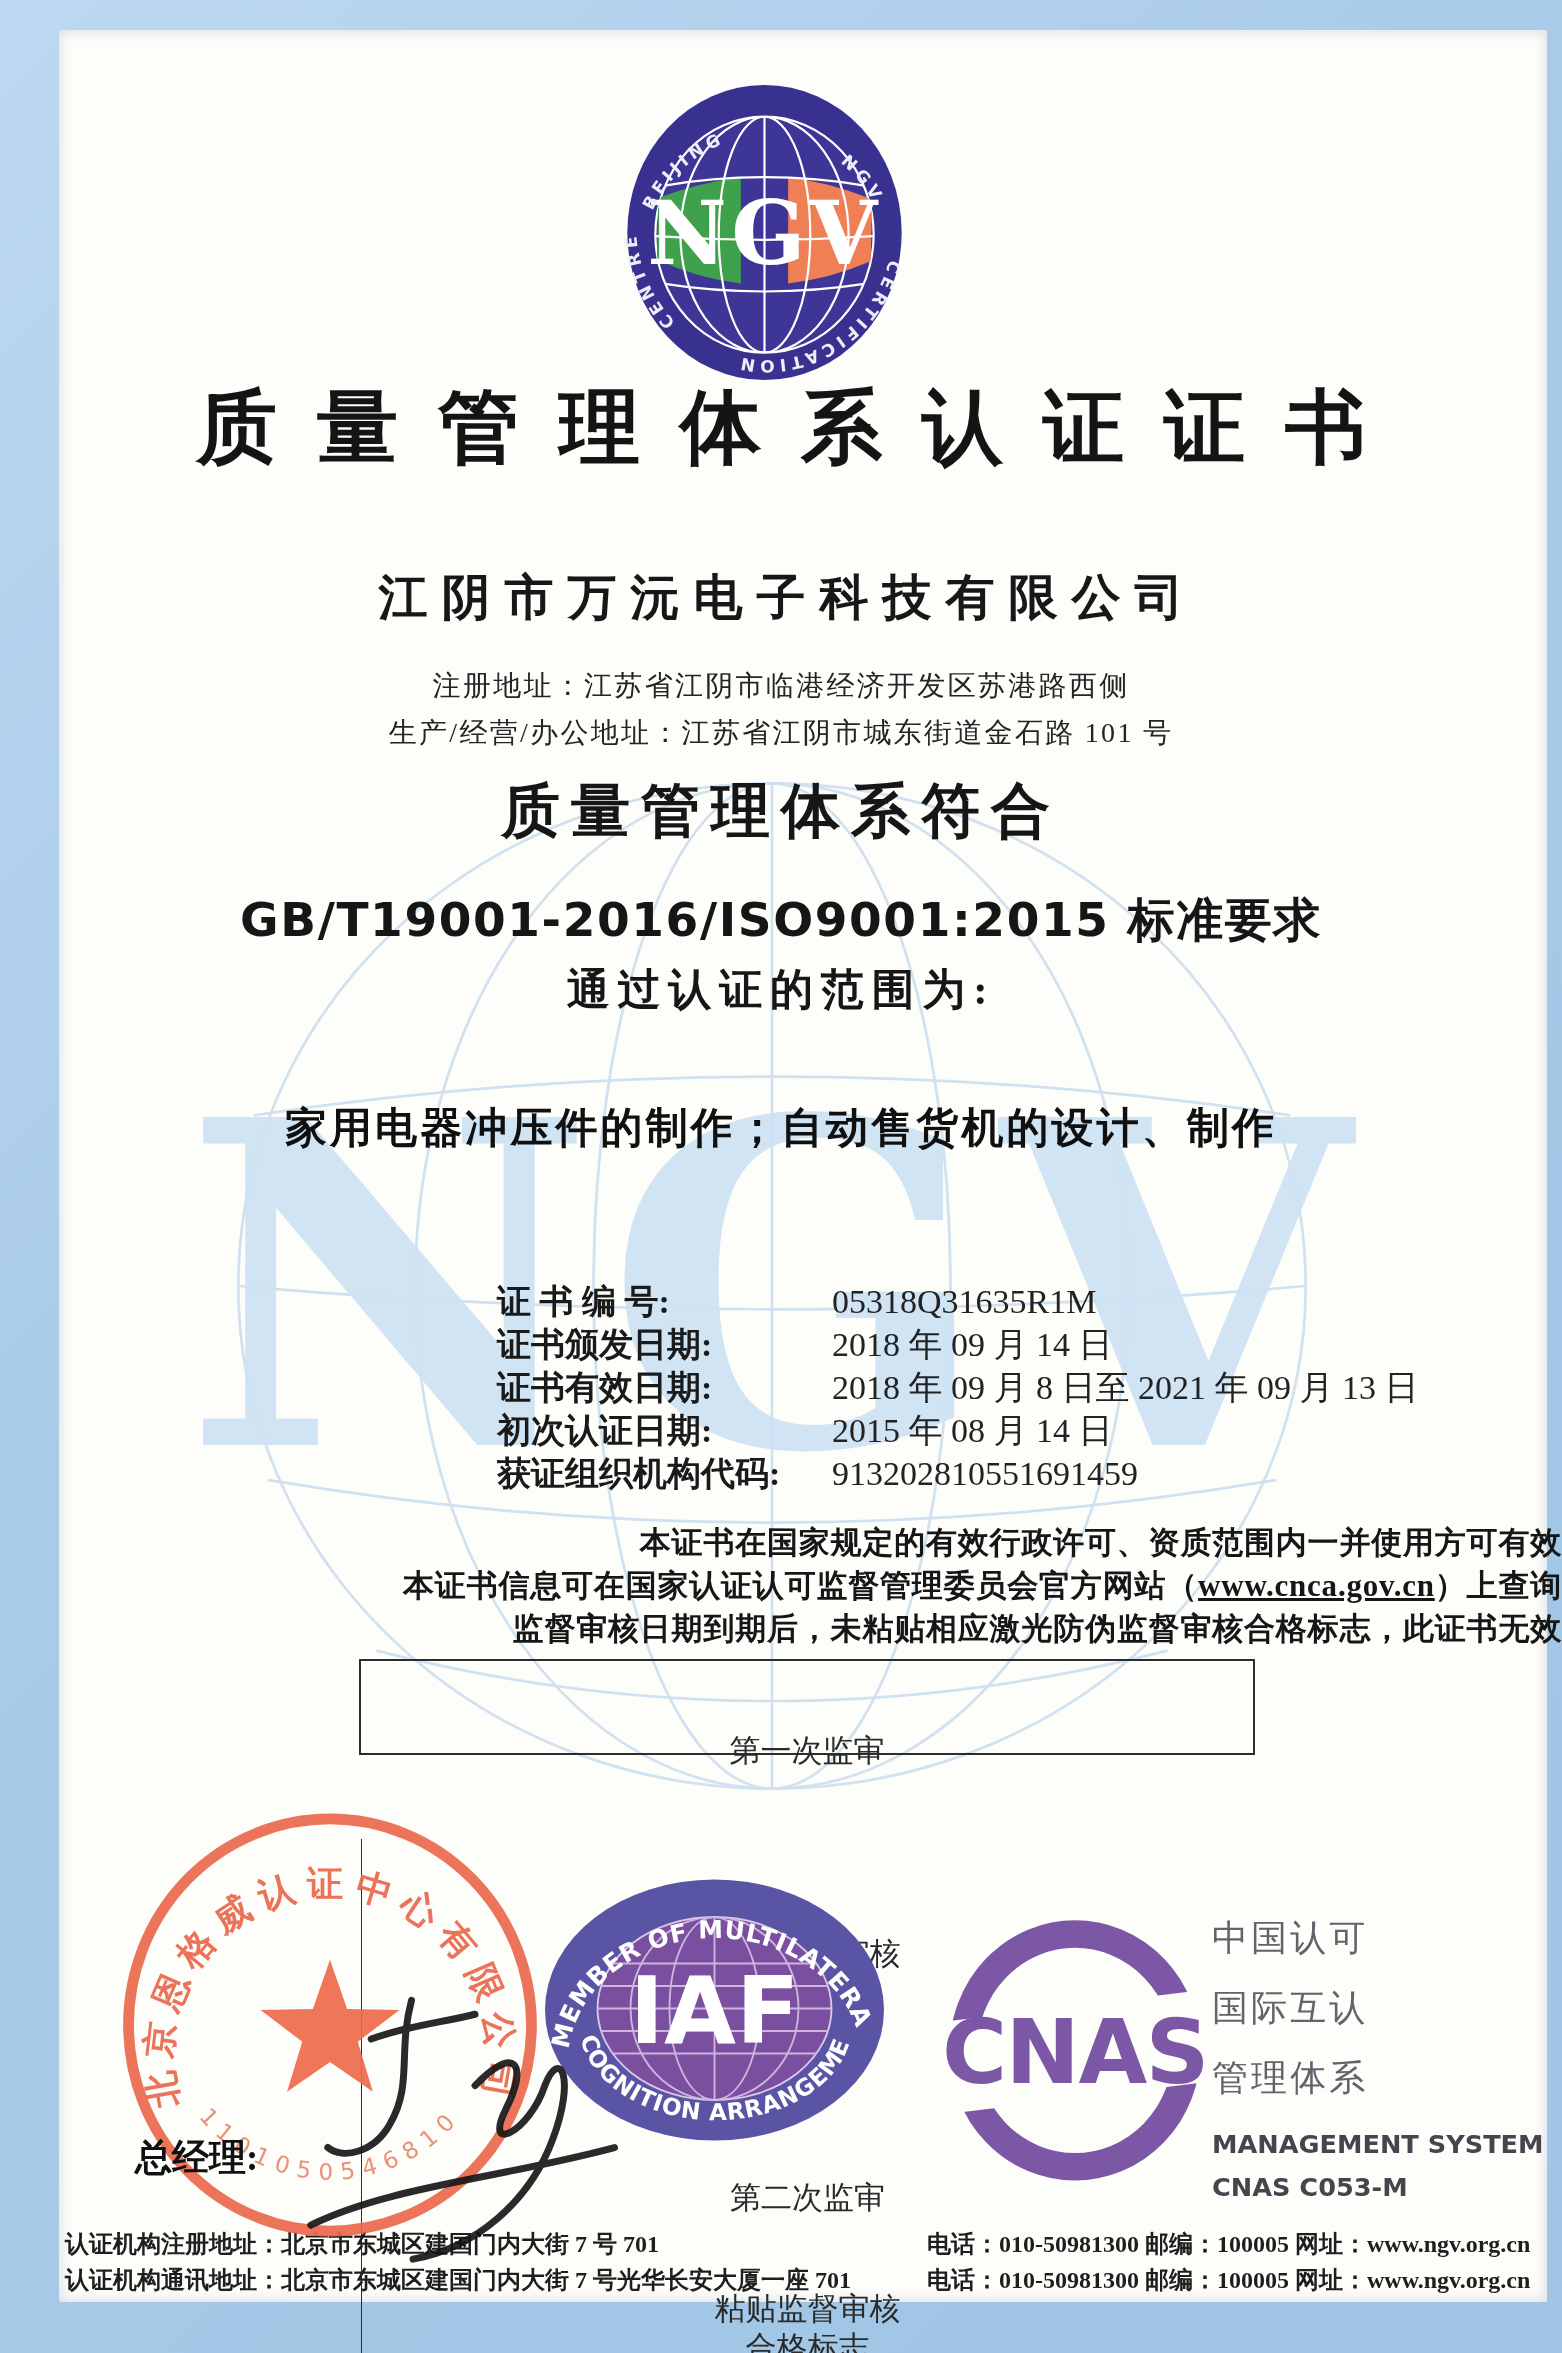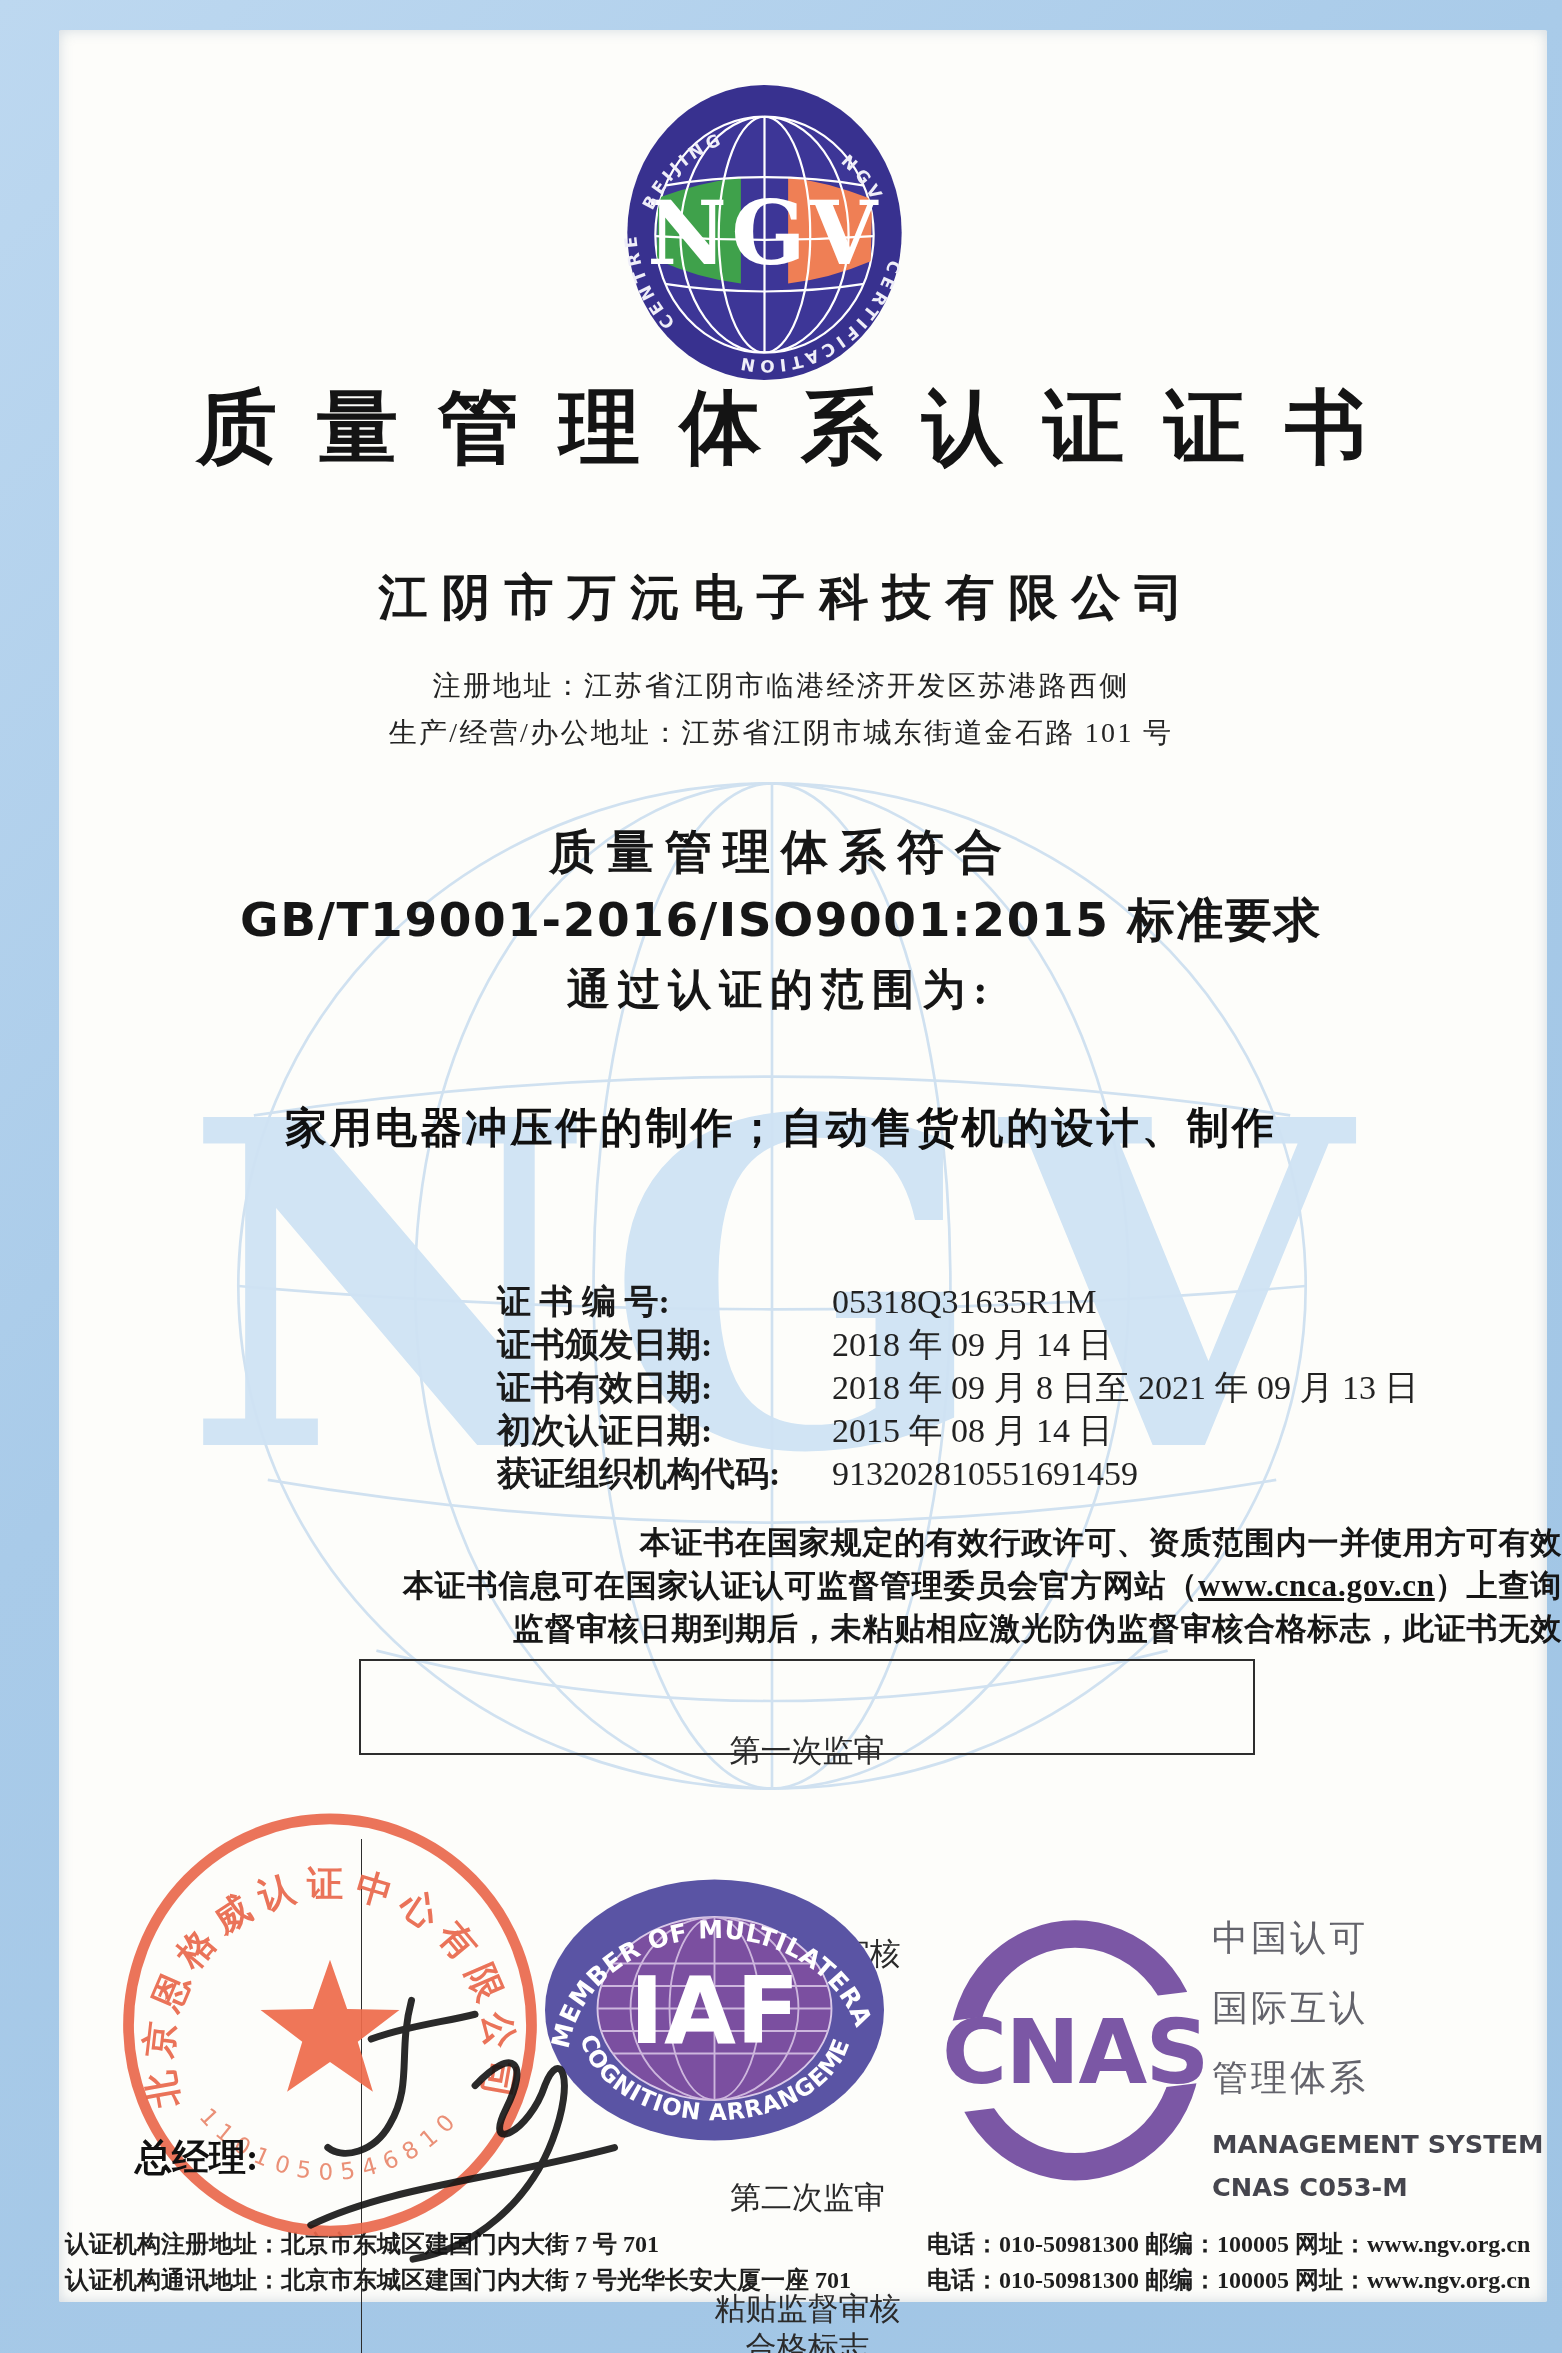--- a/index.html
+++ b/index.html
@@ -15,21 +15,21 @@
   }
   .abs{position:absolute;}
   .center{left:0;width:1562px;text-align:center;}
   
   .watermark{position:absolute;left:182px;top:743px;z-index:0;pointer-events:none;}
   .content{position:absolute;inset:0;z-index:1;}
   .title{top:374px;font-size:81px;font-weight:bold;letter-spacing:40px;margin-left:20px;color:#141414;}
   .company{top:565px;font-size:49px;font-weight:bold;letter-spacing:14px;margin-left:7px;color:#171717;}
   .addr1{top:667px;font-size:28px;letter-spacing:2.3px;color:#242424;}
   .addr2{top:714px;font-size:28px;letter-spacing:2.3px;color:#242424;}
-  .std1{top:821px;font-size:47px;font-weight:bold;letter-spacing:11px;color:#161616;}
+  .std1{top:772px;font-size:59px;font-weight:bold;letter-spacing:11px;color:#161616;}
   .std2{top:889px;font-size:47px;font-weight:bold;letter-spacing:1.6px;font-family:"DejaVu Sans","Liberation Sans",sans-serif;color:#161616;}
   .std3{top:961px;font-size:43px;font-weight:bold;letter-spacing:7.8px;color:#161616;}
   .scope{top:1100px;font-size:42px;font-weight:bold;letter-spacing:3.1px;color:#101010;}
   .details{left:497px;top:1280px;width:1017px;font-size:34px;}
   .detail-row{display:flex;line-height:43px;}
   .detail-label{width:335px;font-weight:bold;flex:none;color:#1a1a1a;}
   .detail-value{flex:1;color:#222;}
   .notes{top:1521px;font-size:31px;font-weight:bold;line-height:43px;color:#161616;letter-spacing:0.8px;text-align:right;}
   .u{text-decoration:underline;}
   .audit-table{left:359px;top:1659px;width:892px;height:92px;display:flex;border:2.3px solid #2d2d2d;background:transparent;flex-direction:column;}

